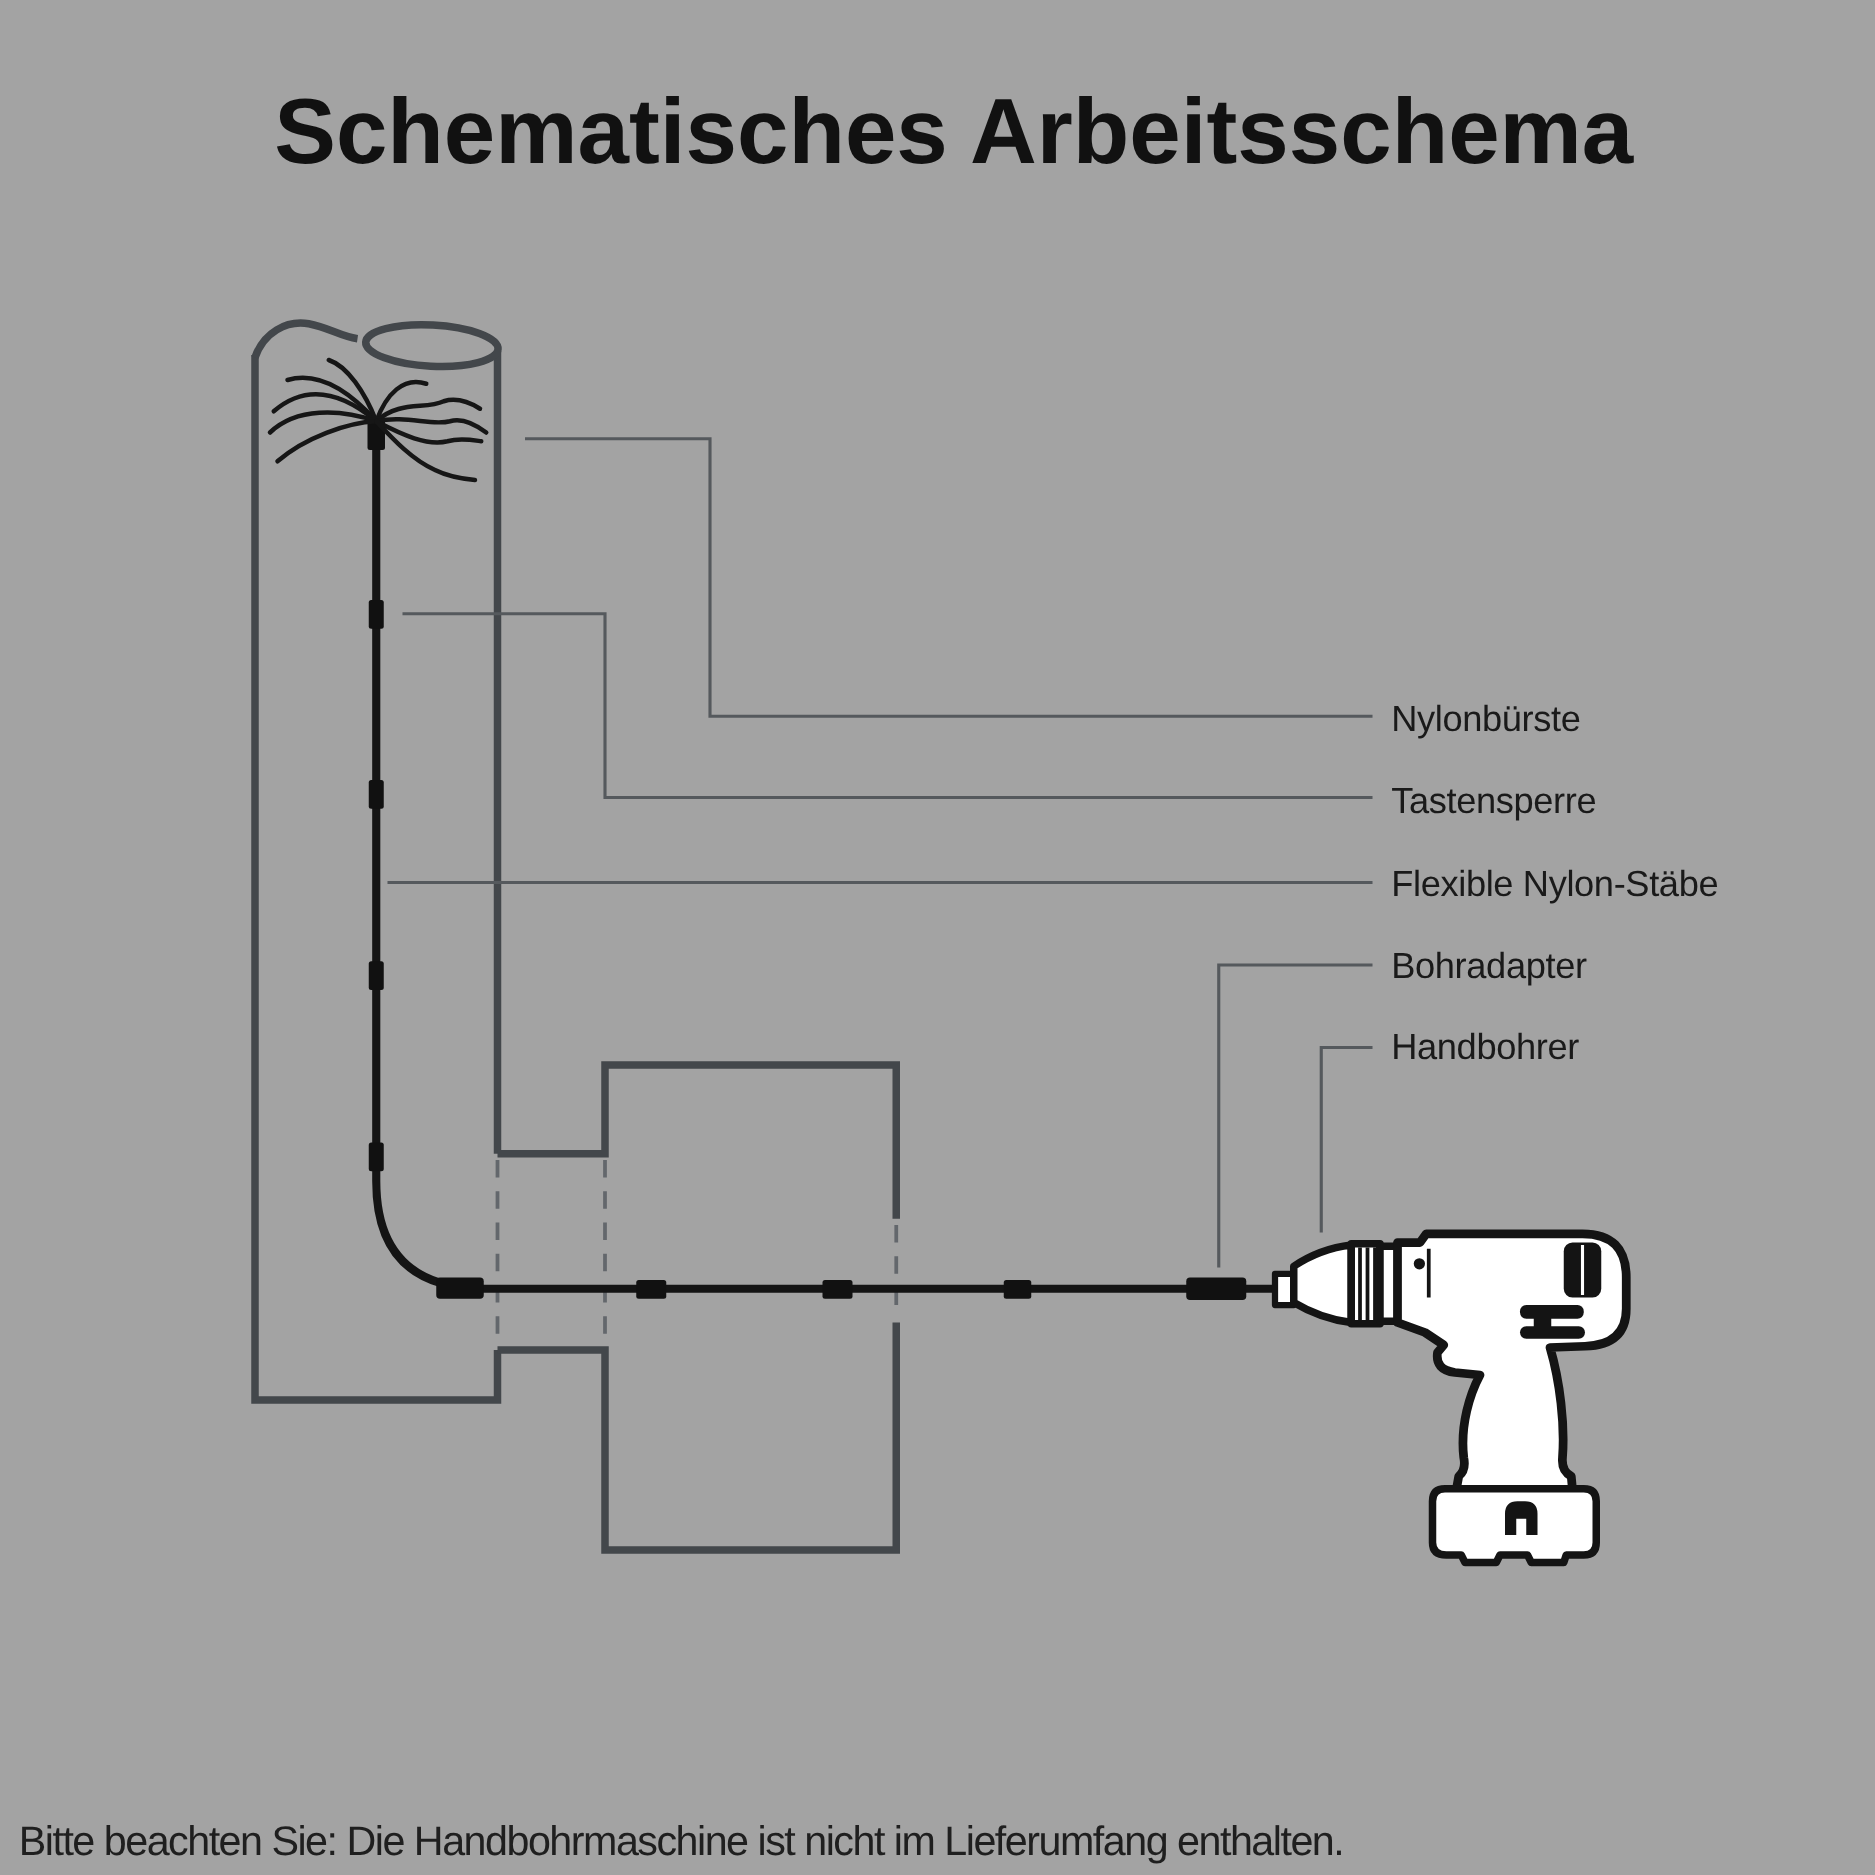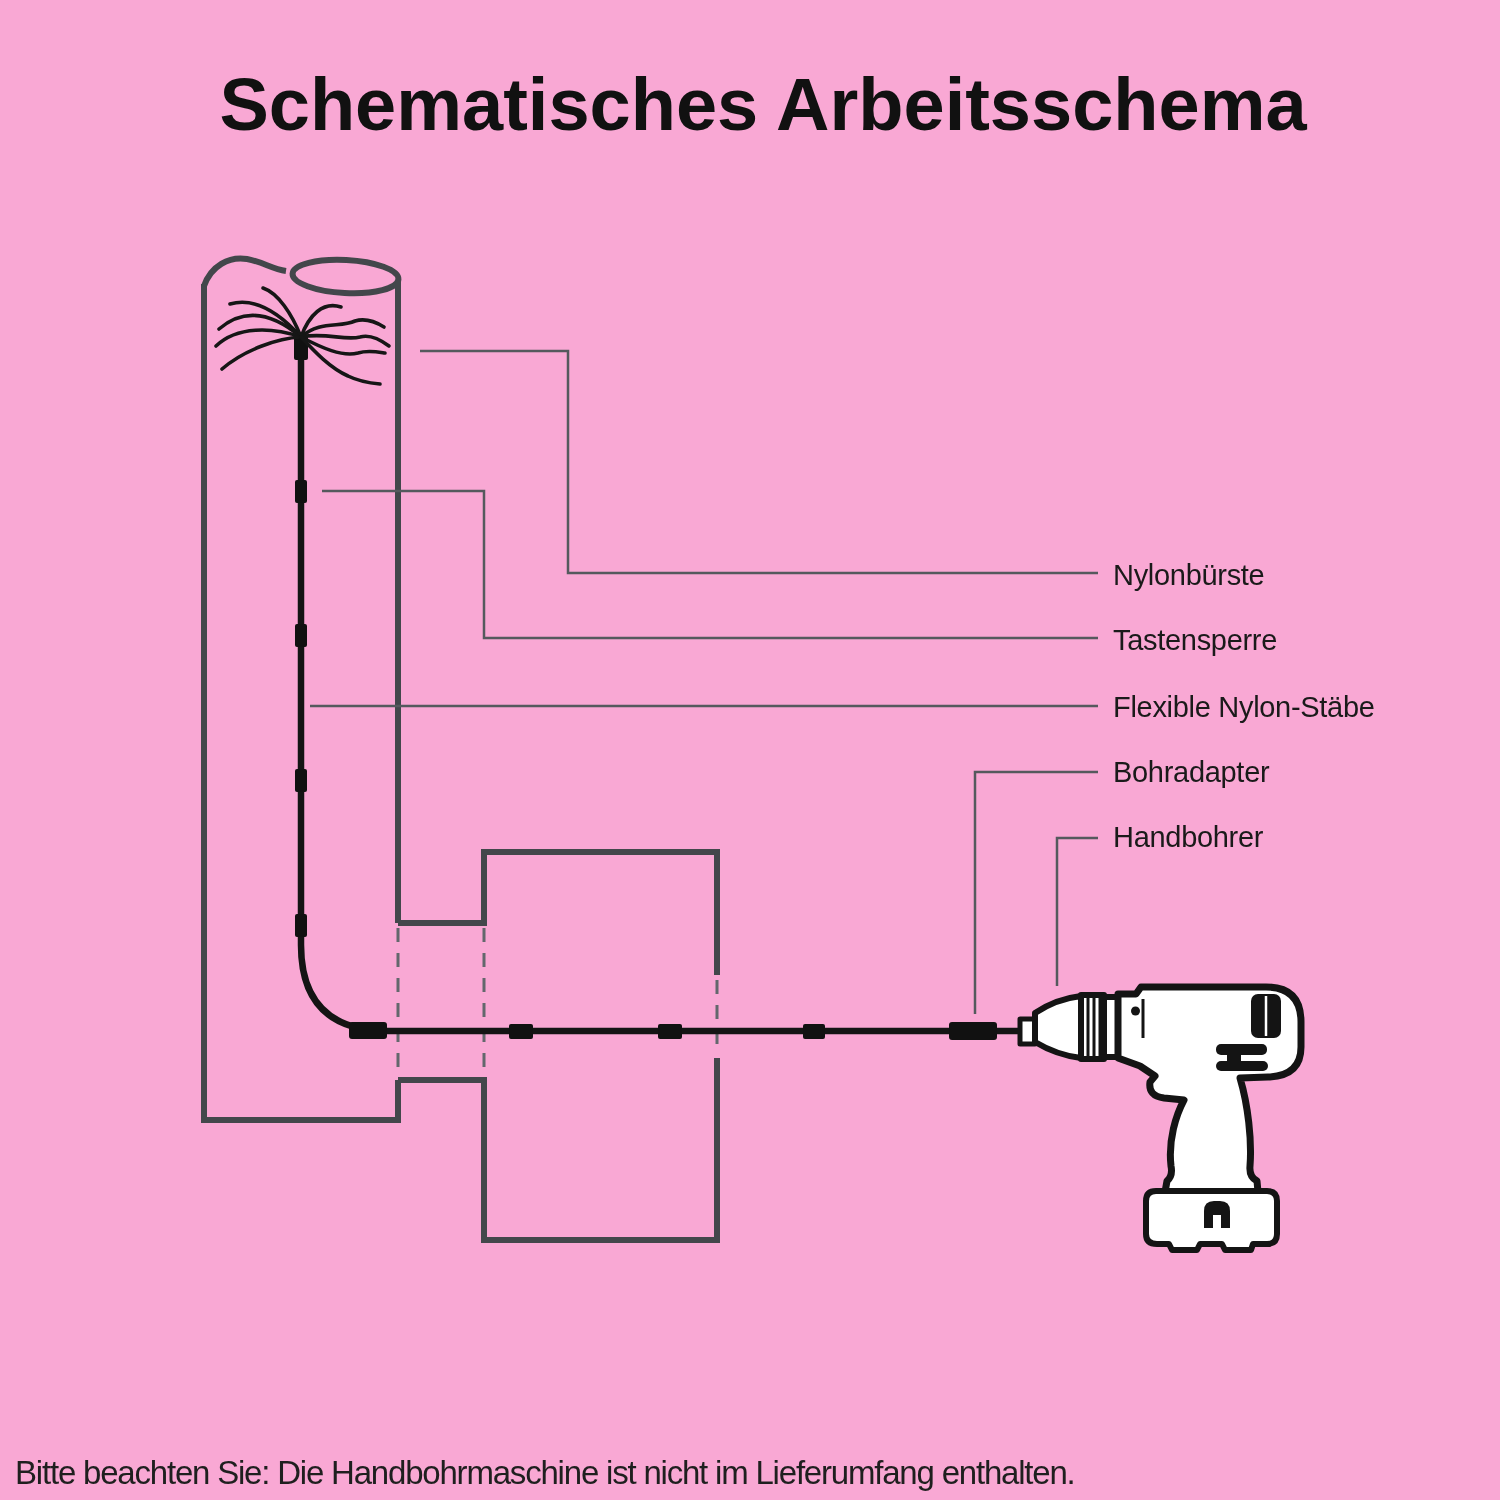--- a/index.html
+++ b/index.html
@@ -4,21 +4,21 @@
 <style>
   html, body {
     margin: 0;
     padding: 0;
     background: #ffffff;
   }
   .page {
     position: relative;
     width: 1500px;
     height: 1500px;
-    background: #f9a8d4;
+    background: #a3a3a3;
     overflow: hidden;
     font-family: "Liberation Sans", sans-serif;
     text-align: right;
   }
   svg { display: block; }
   .title-text {
     font-family: "Liberation Sans", sans-serif;
     font-weight: bold;
     font-size: 74px;
     fill: #111111;

